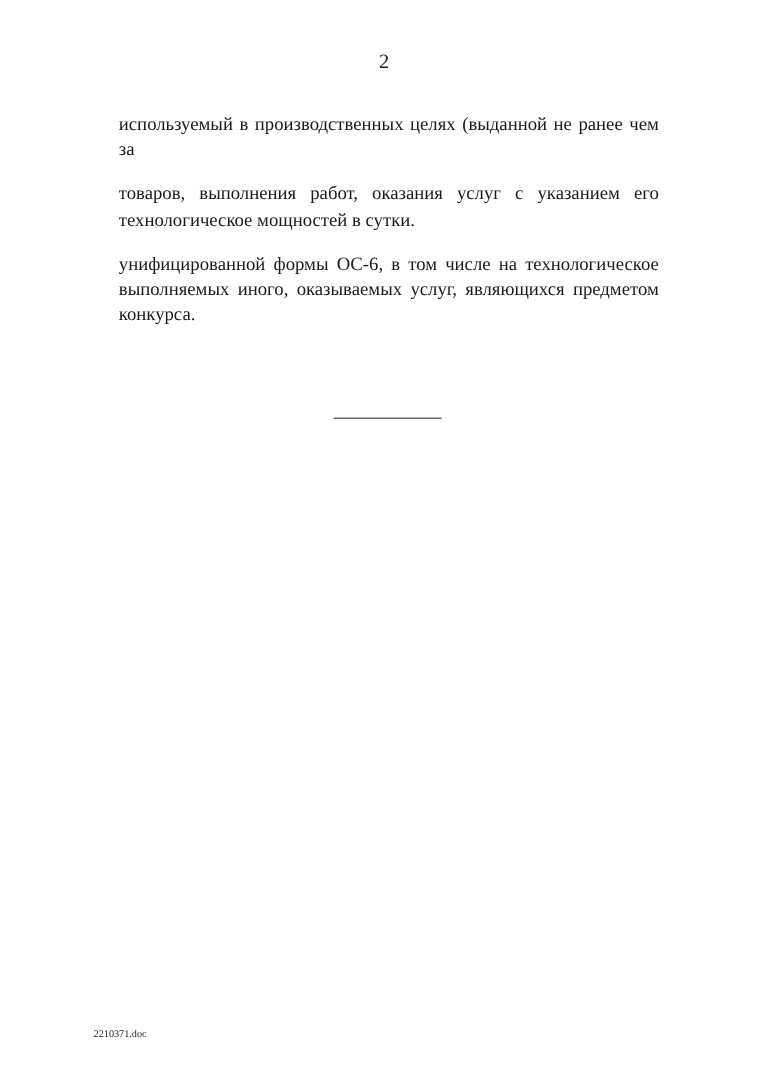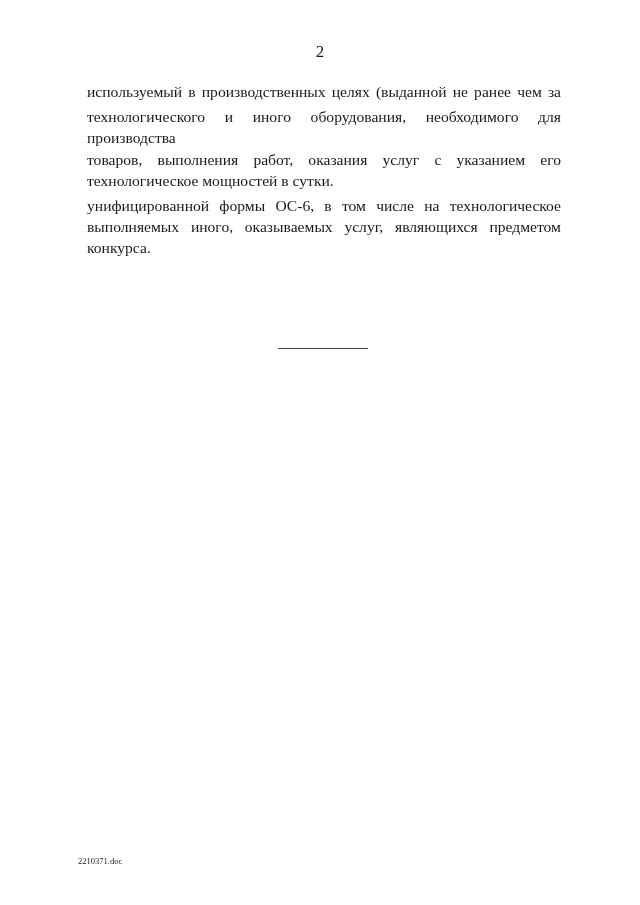--- a/index.html
+++ b/index.html
@@ -2,38 +2,37 @@
 <html><head>
 <meta charset="utf-8">
 <style>
   html, body { margin: 0; padding: 0; background: #ffffff; }
   body { width: 640px; height: 905px; position: relative; overflow: hidden;
          font-family: "Liberation Serif", serif; color: #1a1a1a; }
   .page-number { position: absolute; top: 42px; left: 0; width: 640px; text-align: center;
                  font-size: 17px; }
   .body-text { position: absolute; top: 77px; left: 83px; width: 482px;
                font-size: 15.6px; line-height: 21.2px; }
-  .para { margin: 4px; text-align: justify; text-align-last: left; }
+  .para { margin: 16px; text-align: justify; text-align-last: left; }
   .just-line { display: block; text-align: justify; text-align-last: justify; }
   .separator { position: absolute; top: 348px; left: 278px; width: 90px; height: 0;
                border-top: 1.5px solid #444; }
   .footer { position: absolute; top: 856px; left: 78px; font-size: 8.5px; color: #222; }
 </style>
 </head>
 <body>
 
 <div>
   <div class="page-number">2</div>
 
   <div class="body-text">
     <p class="para">
       <span class="just-line">используемый в производственных целях (выданной не ранее чем за</span>
     </p>
     <p class="para">
-      <span class="just-line">технологического и иного оборудования, необходимого для производства</span>
       <span class="just-line">товаров, выполнения работ, оказания услуг с указанием его</span>
       <span>технологическое мощностей в сутки.</span>
     </p>
     <p class="para">
       <span class="just-line">унифицированной формы ОС-6, в том числе на технологическое</span>
       <span class="just-line">выполняемых иного, оказываемых услуг, являющихся предметом</span>
       <span>конкурса.</span>
     </p>
   </div>
 

